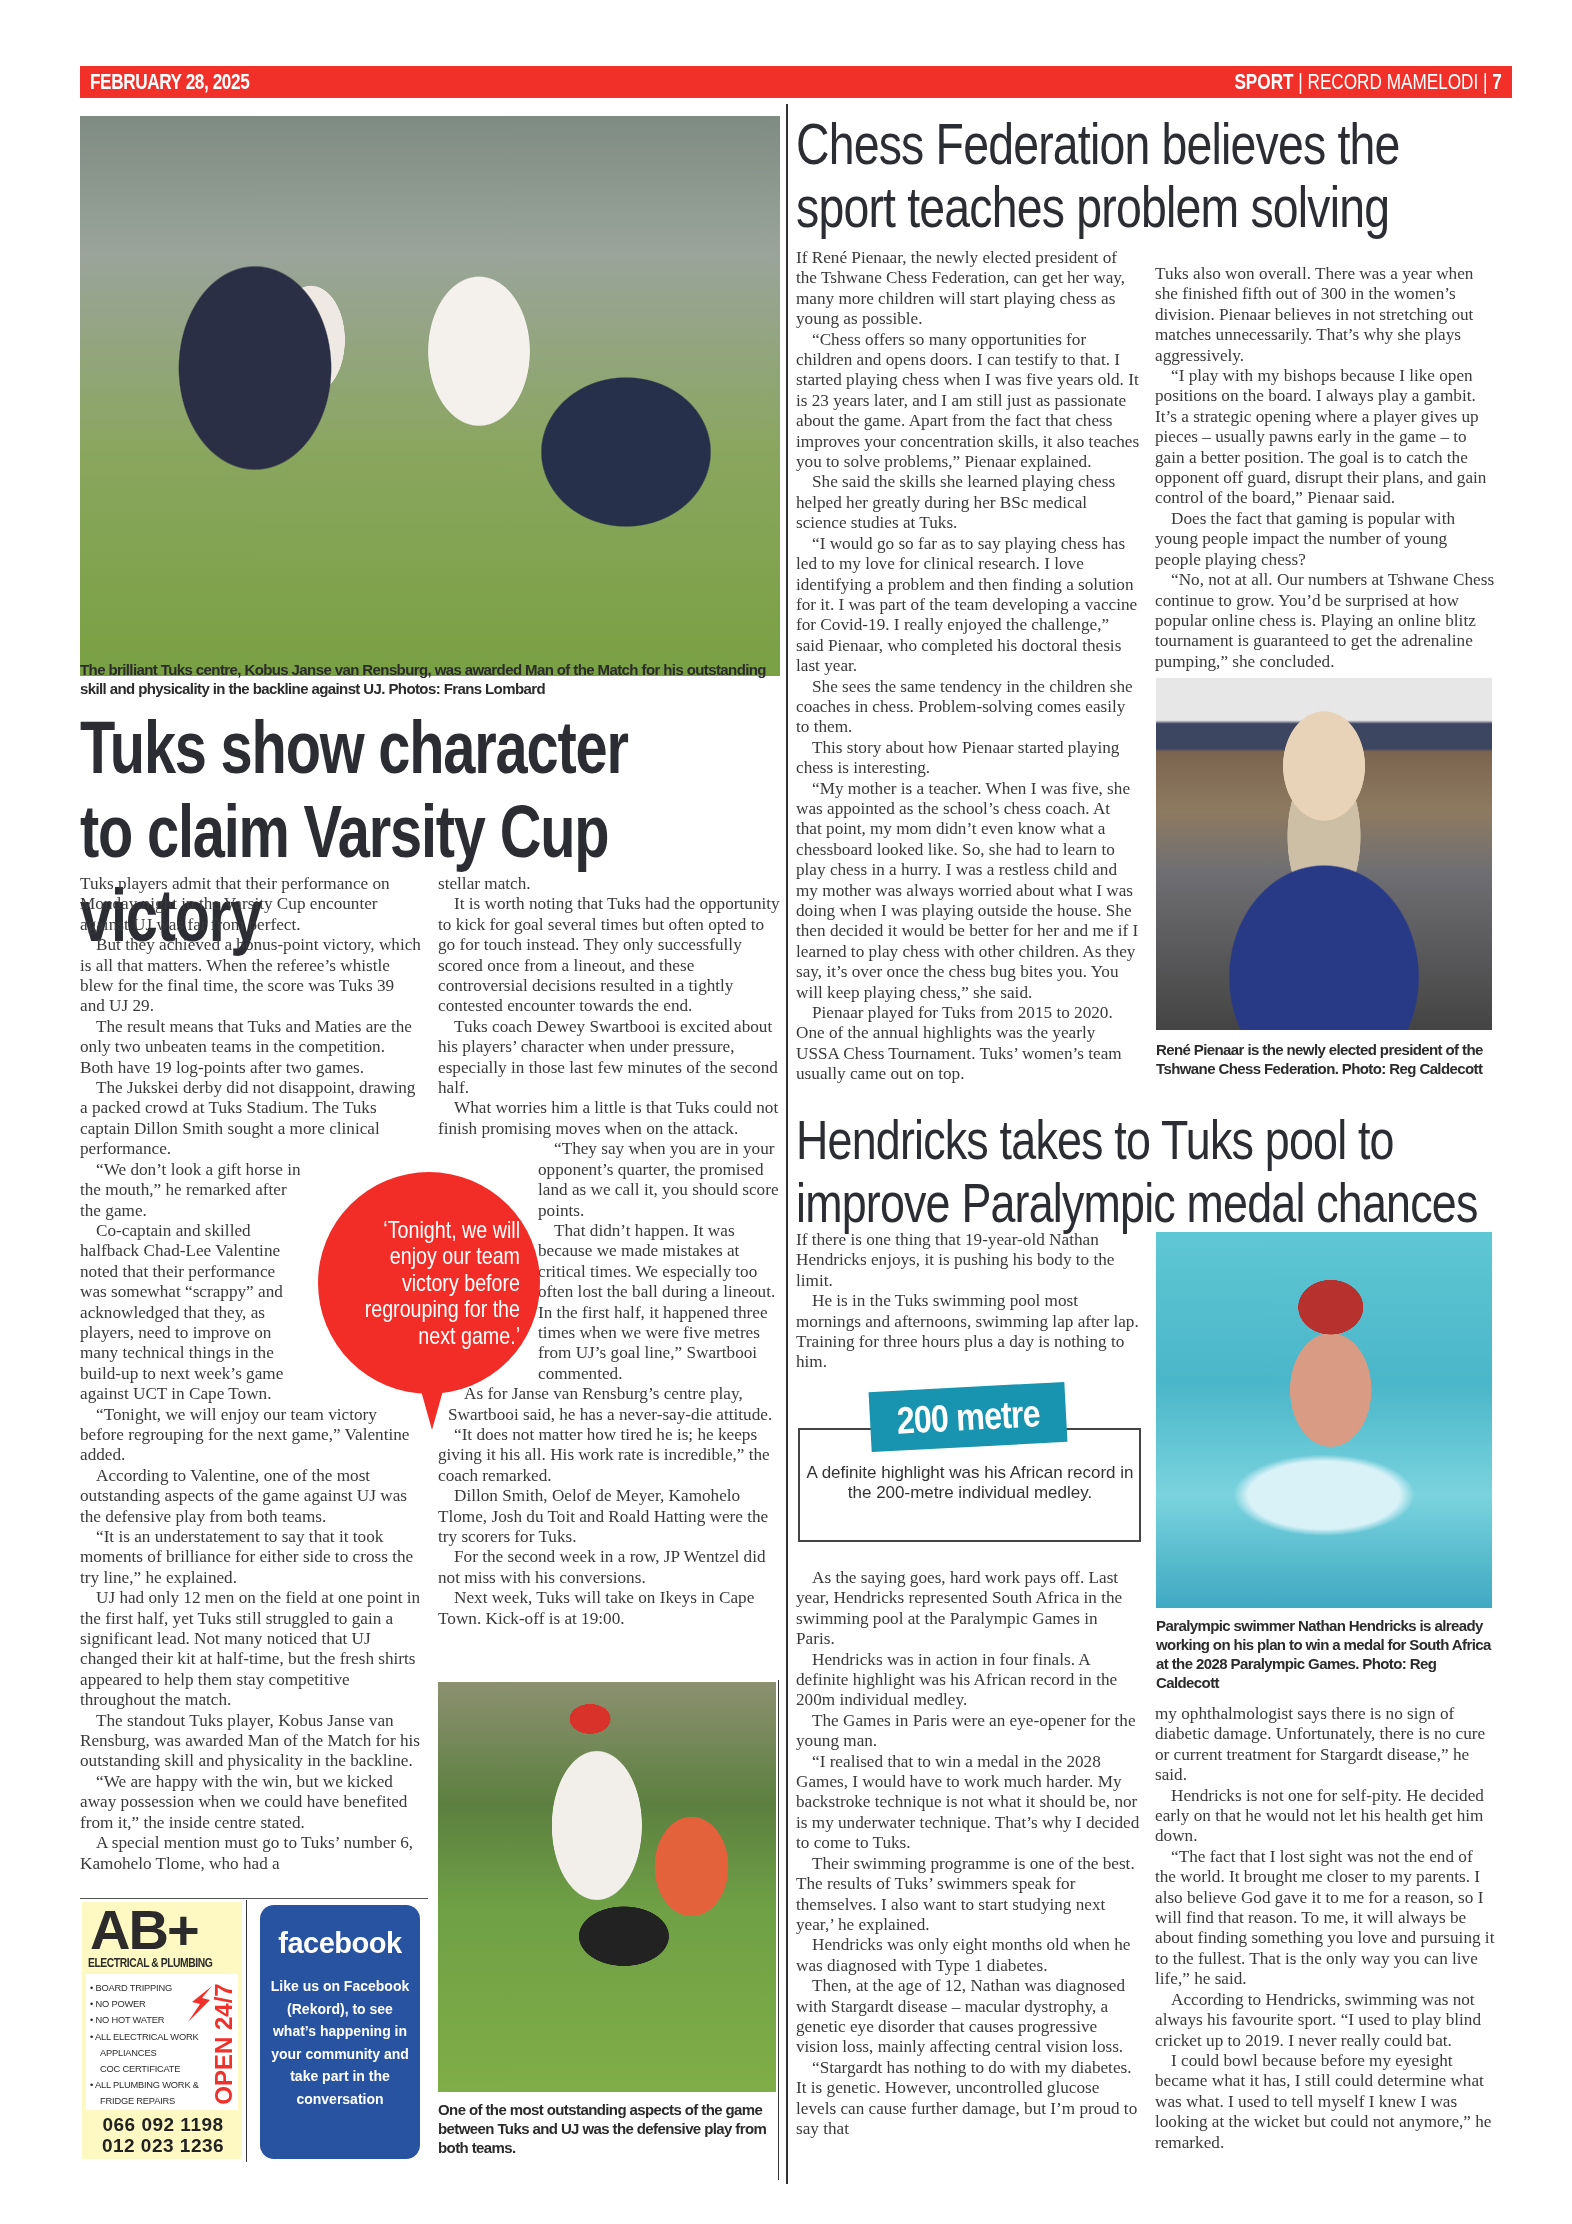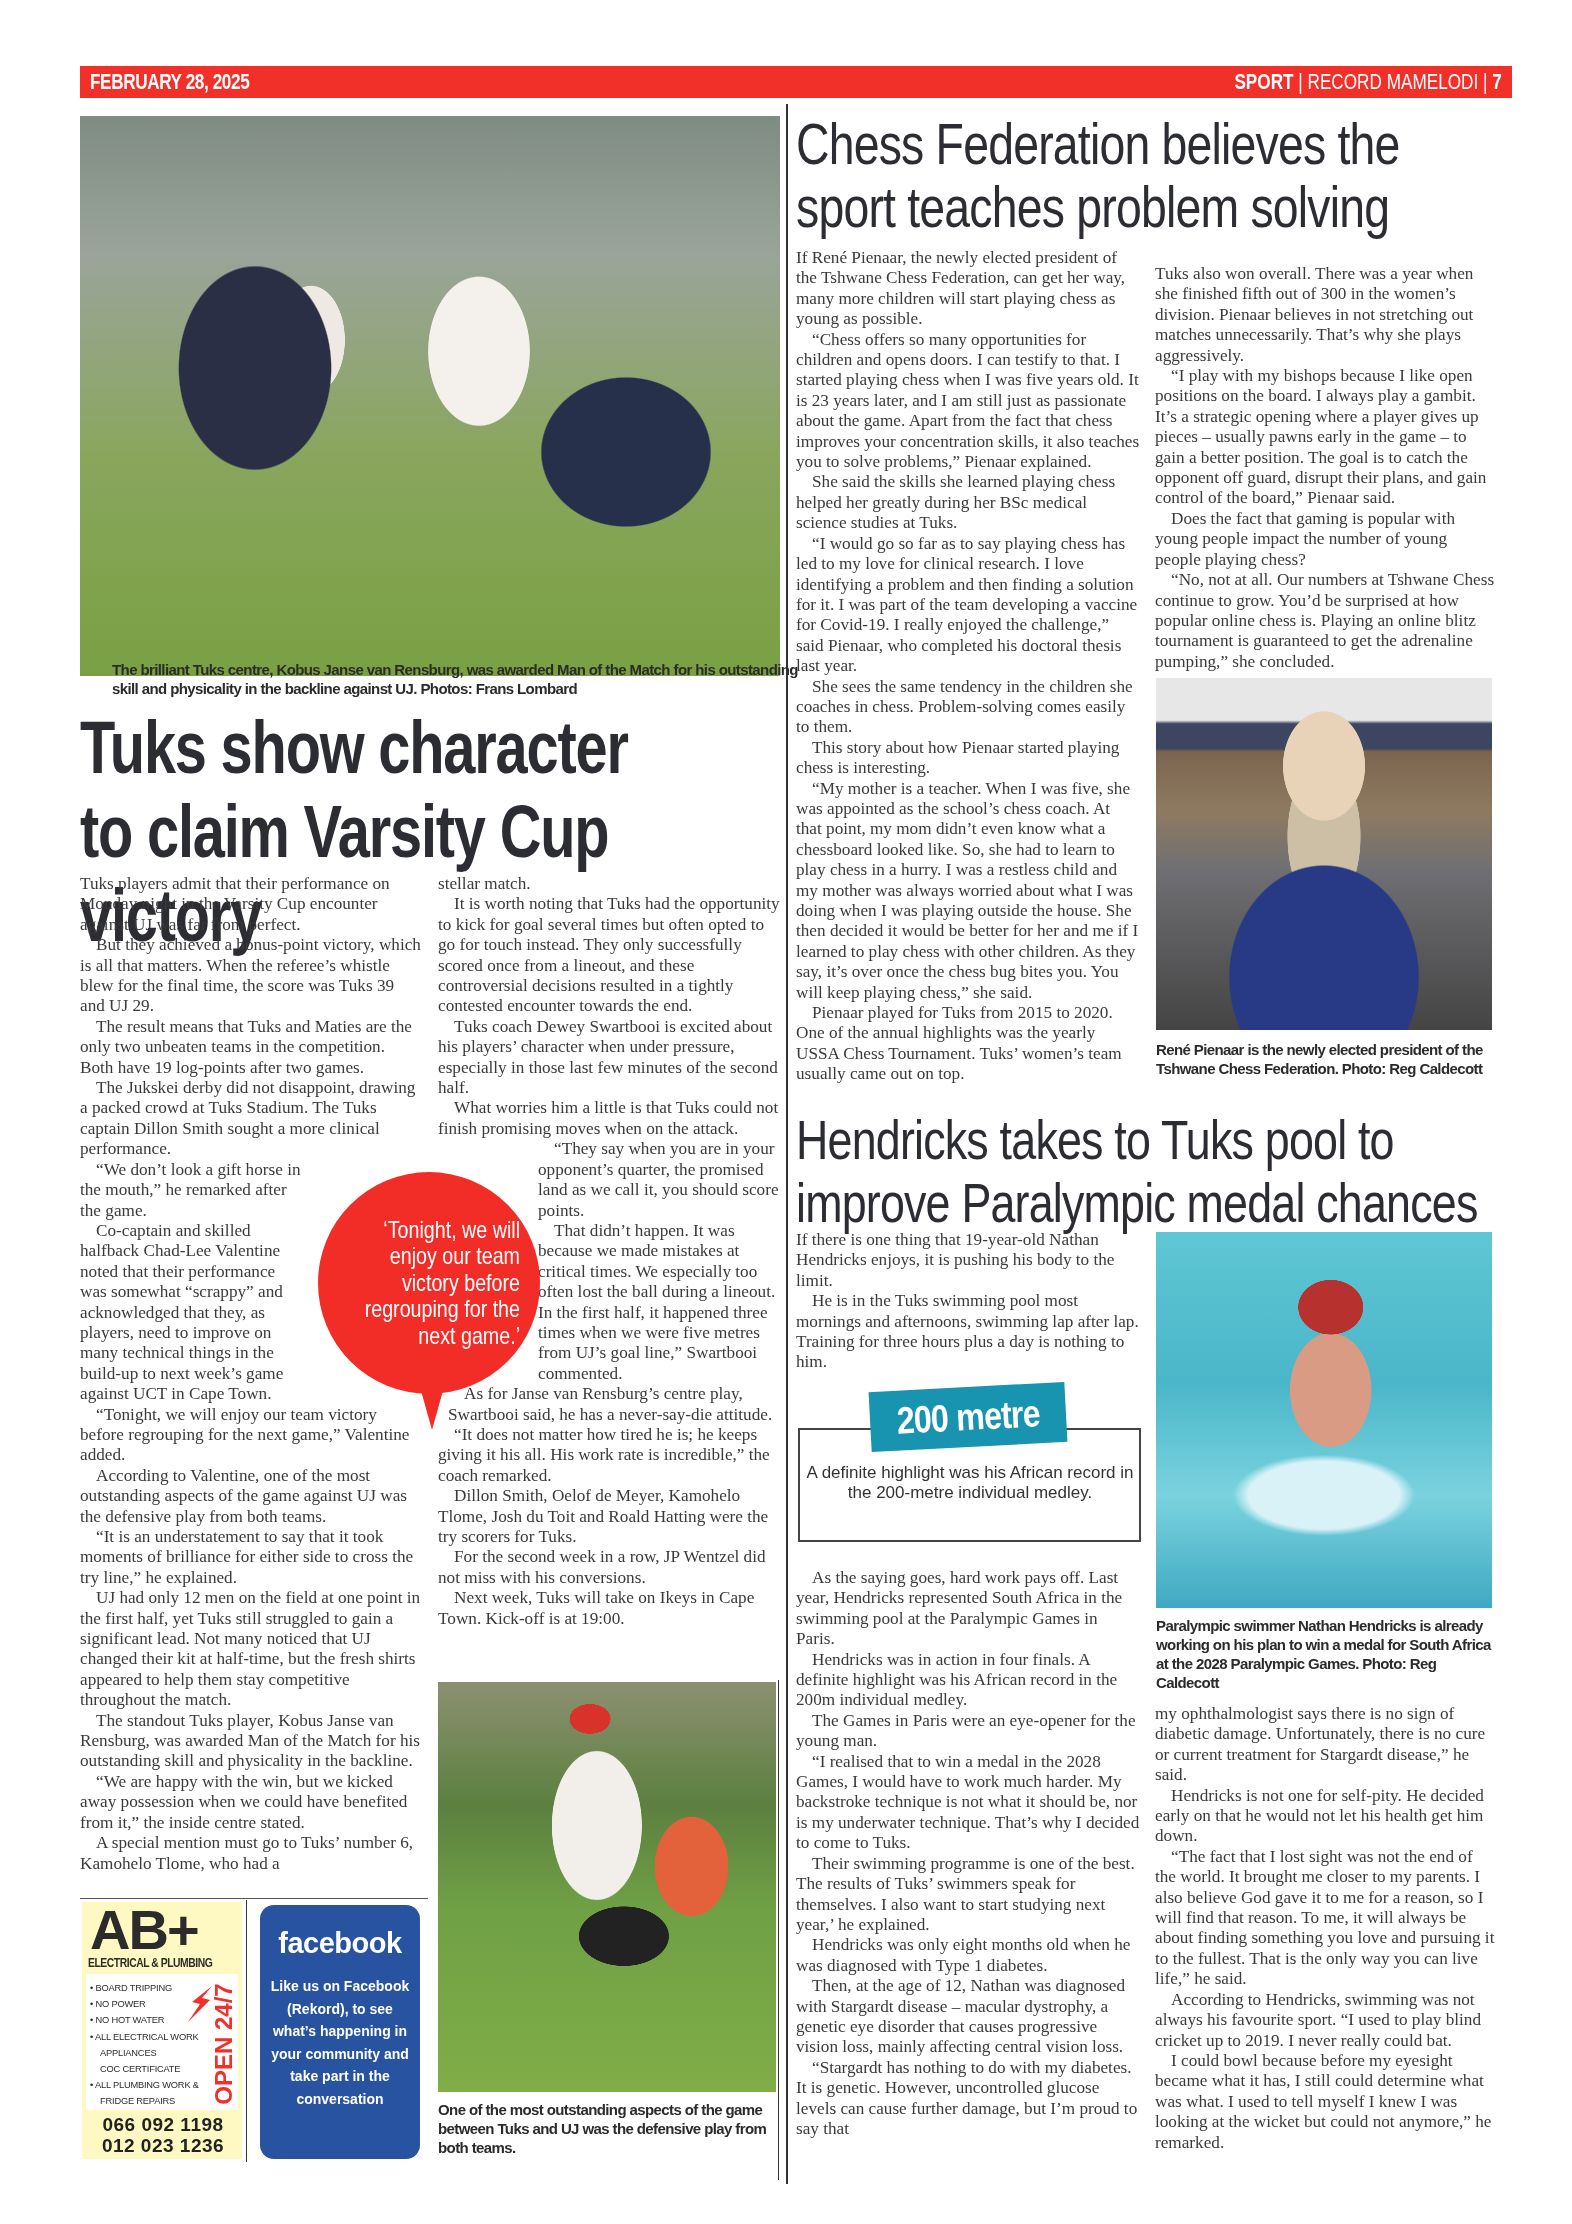--- a/index.html
+++ b/index.html
@@ -108,21 +108,21 @@
     <span>7</span>
   </span>
 </div>
 
 <div class="abs vrule" style="left:786px; top:104px; height:2080px;"></div>
 <div class="abs hrule" style="left:80px; top:1898px; width:348px; height:1px;"></div>
 <div class="abs vrule" style="left:246px; top:1900px; height:262px; width:1px;"></div>
 <div class="abs vrule" style="left:778px; top:1680px; height:500px; width:1px;"></div>
 
 <div class="abs photo rugby1" style="left:80px; top:116px; width:700px; height:560px;"></div>
-<div class="abs caption" style="left:80px; top:660px; width:700px;margin-left:32px;">The brilliant Tuks centre, Kobus Janse van Rensburg, was awarded Man of the Match for his outstanding skill and physicality in the backline against UJ. Photos: Frans Lombard</div>
+<div class="abs caption" style="left:80px; top:660px; width:700px;">The brilliant Tuks centre, Kobus Janse van Rensburg, was awarded Man of the Match for his outstanding skill and physicality in the backline against UJ. Photos: Frans Lombard</div>
 
 <h1 class="abs hl-condensed hl-bold" style="left:80px; top:706px; width:760px; font-size:74px; line-height:84px; letter-spacing:-1.5px; transform:scaleX(0.78); transform-origin:left top;">
   <span>Tuks show character to claim Varsity Cup victory</span>
 </h1>
 
 <div class="abs col" style="left:80px; top:874px; width:342px;">
   <p class="first">Tuks players admit that their performance on Monday night in the Varsity Cup encounter against UJ was far from perfect.</p>
   <p>But they achieved a bonus-point victory, which is all that matters. When the referee’s whistle blew for the final time, the score was Tuks 39 and UJ 29.</p>
   <p>The result means that Tuks and Maties are the only two unbeaten teams in the competition. Both have 19 log-points after two games.</p>
   <p>The Jukskei derby did not disappoint, drawing a packed crowd at Tuks Stadium. The Tuks captain Dillon Smith sought a more clinical performance.</p>

